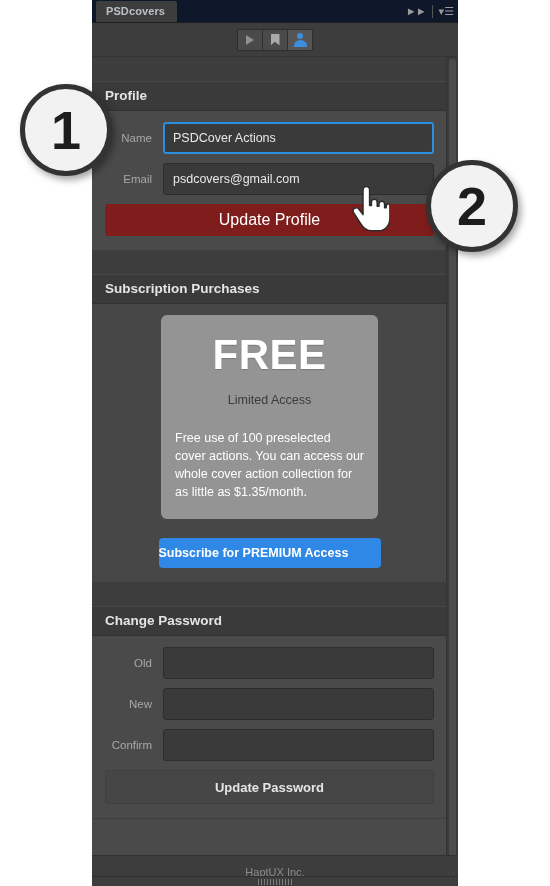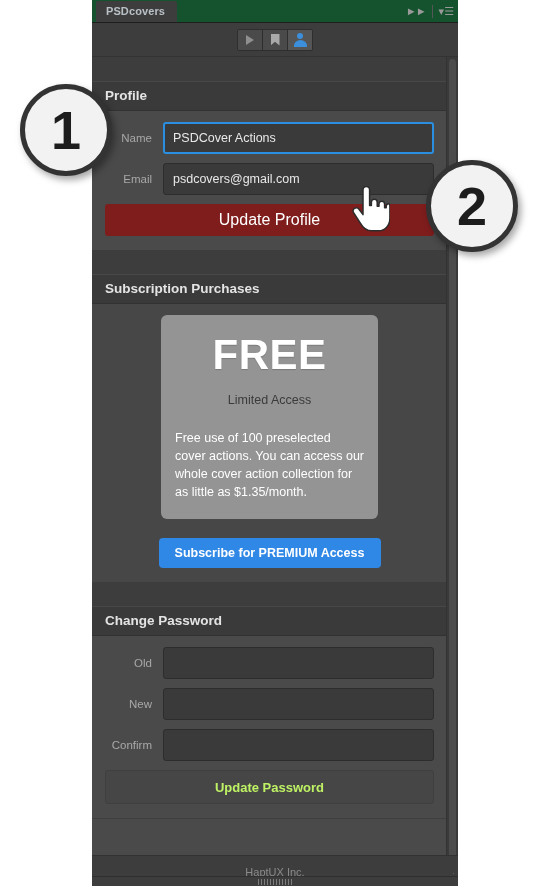--- a/index.html
+++ b/index.html
@@ -26,21 +26,21 @@
     height: 886px;
     background: #3d3d3d;
     box-sizing: border-box;
     overflow: hidden;
   }
 
   
   #tab-bar {
     position: relative;
     height: 22px;
-    background: #14532d;
+    background: #0f172a;
     border-bottom: 1px solid #1e1e1e;
   }
   #tab-active {
     position: absolute;
     left: 4px;
     top: 1px;
     height: 21px;
     padding: 0 12px 0 10px;
     background: #3d3d3d;
     color: #b9c0c6;
@@ -222,21 +222,21 @@
     box-sizing: border-box;
   }
   .btn-disabled {
     display: block;
     width: 100%;
     height: 34px;
     line-height: 34px;
     background: #464646;
     border: 1px solid #3f3f3f;
     border-radius: 3px;
-    color: #bef264;
+    color: #e5e5e5;
     font-size: 13px;
     font-weight: bold;
     text-align: center;
     margin-top: 7px;
     box-sizing: border-box;
   }
 
   
   #plan-card {
     width: 217px;
@@ -274,21 +274,21 @@
     width: 222px;
     height: 30px;
     line-height: 30px;
     margin: 19px auto 0 auto;
     background: #2f87e6;
     border: none;
     border-radius: 4px;
     color: #ffffff;
     font-size: 12.5px;
     font-weight: bold;
-    text-align: center;
+    text-align: left;
     box-sizing: border-box;
   }
 
   
   #panel-filler {
     background: #4a4a4a;
     height: 112px;
     border-top: 1px solid #3f3f3f;
   }
   #panel-footer {

